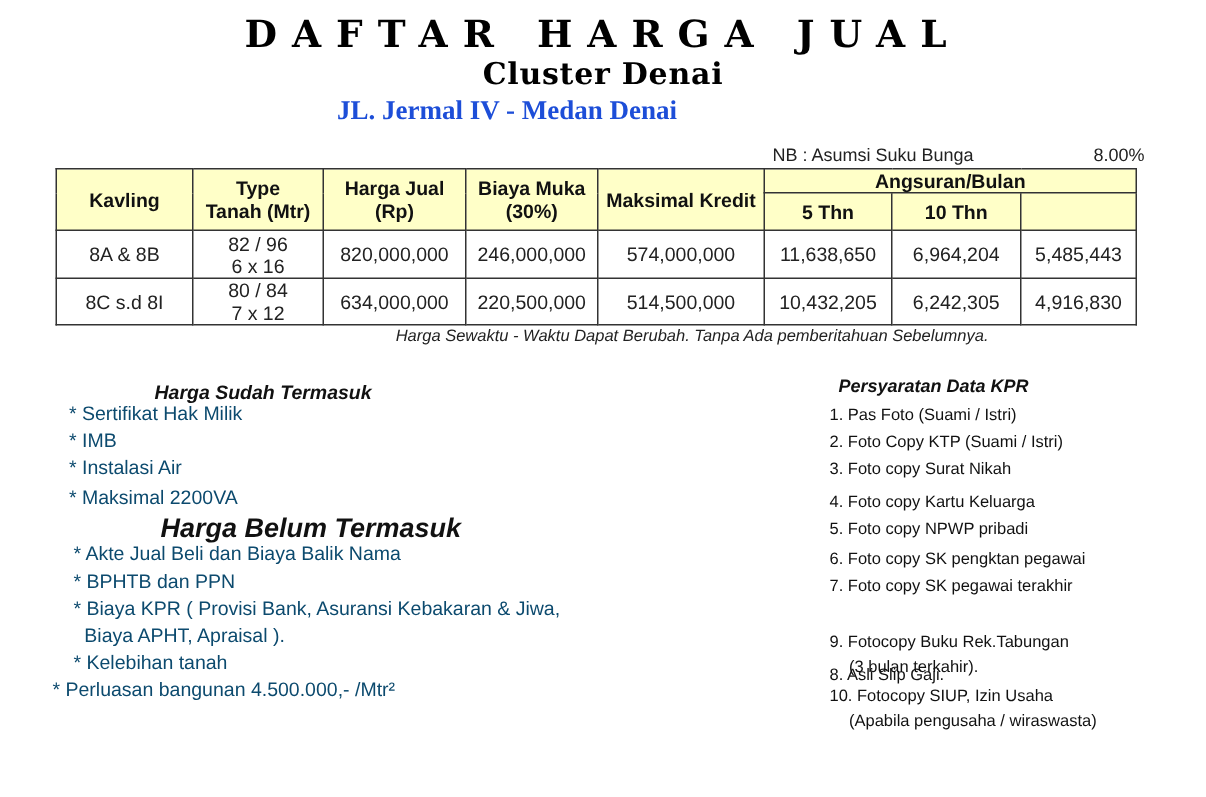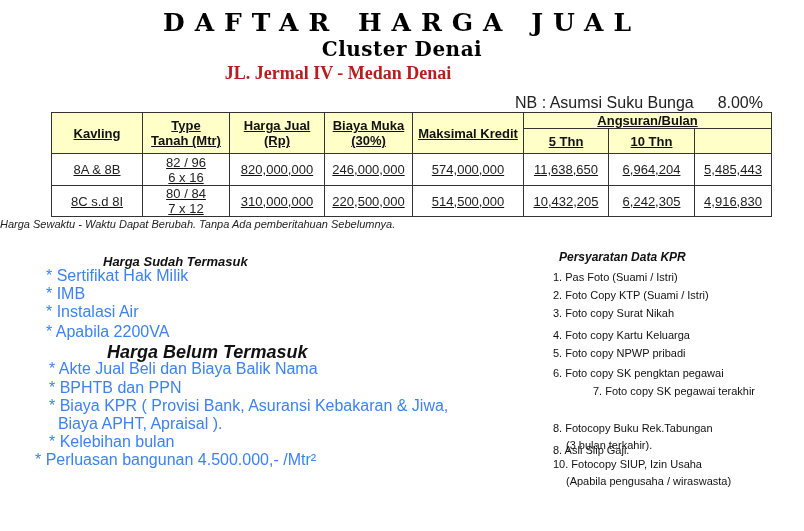--- a/index.html
+++ b/index.html
@@ -1,29 +1,29 @@
 <!DOCTYPE html>
 <html><head>
 <meta charset="utf-8">
 <style>
   html, body { margin:0; padding:0; background:#ffffff; }
   body { width:804px; height:531px; position:relative; overflow:hidden; color:#111; font-family:"Liberation Sans", sans-serif; }
   .abs { position:absolute; }
   .title1 { left:0; width:804px; top:8px; text-align:center; font-family:"DejaVu Serif", serif; font-weight:bold; font-size:25px; letter-spacing:10px; color:#000; line-height:30px; }
   .title2 { left:0; width:804px; top:37px; text-align:center; font-family:"DejaVu Serif", serif; font-weight:bold; font-size:20px; letter-spacing:0.5px; color:#000; line-height:24px; }
-  .title3 { left:0; width:676px; top:62px; text-align:center; font-family:"Liberation Serif", serif; font-weight:bold; font-size:18px; color:#b91c1c; line-height:22px; }
-  .nb { top:96px; left:515px; width:248px; font-size:16px; color:#222; line-height:14px; }
+  .title3 { left:0; width:676px; top:62px; text-align:center; font-family:"Liberation Serif", serif; font-weight:bold; font-size:18px; color:#1d4ed8; line-height:22px; }
+  .nb { top:96px; left:515px; width:248px; font-size:12px; color:#222; line-height:14px; }
   .nb .rate { position:absolute; right:0; top:0; }
-  table.price { position:absolute; left:51px; top:112px; border-collapse:collapse; font-size:13px;text-decoration:underline; }
+  table.price { position:absolute; left:37px; top:112px; border-collapse:collapse; font-size:13px; }
   table.price td, table.price th { border:1px solid #333; text-align:center; padding:0; }
   table.price th { background:#ffffc8; font-weight:bold; font-size:13px; line-height:15px; }
   table.price td { line-height:15px; color:#222; }
-  .note { top:218px; left:0; width:659px; text-align:left; font-style:italic; font-size:11px; color:#222; }
+  .note { top:218px; left:0; width:659px; text-align:right; font-style:italic; font-size:11px; color:#222; }
   .sec-h { font-style:italic; font-weight:bold; font-size:13px; color:#111; }
-  .item { font-size:16px; color:#3b82f6; line-height:15px; white-space:nowrap; }
+  .item { font-size:13px; color:#0c4a6e; line-height:15px; white-space:nowrap; }
   .req-h { font-style:italic; font-weight:bold; font-size:12px; color:#111; }
   .req { font-size:11px; color:#111; line-height:14px; white-space:nowrap; }
 </style>
 </head>
 <body>
 
 <div class="abs title1">DAFTAR HARGA JUAL</div>
 <div class="abs title2">Cluster Denai</div>
 <div class="abs title3">JL. Jermal IV - Medan Denai</div>
 
@@ -78,51 +78,51 @@
     <td>11,638,650</td>
     <td>6,964,204</td>
     <td>5,485,443</td>
   </tr>
   <tr style="height:31px">
     <td>8C s.d 8I</td>
     <td>
       <div>80 / 84</div>
       <div>7 x 12</div>
     </td>
-    <td>310,000,000</td>
+    <td>634,000,000</td>
     <td>220,500,000</td>
     <td>514,500,000</td>
     <td>10,432,205</td>
     <td>6,242,305</td>
     <td>4,916,830</td>
   </tr>
 </tbody>
   </table>
 
 <div class="abs note">Harga Sewaktu - Waktu Dapat Berubah. Tanpa Ada pemberitahuan Sebelumnya.</div>
 
 <div class="abs sec-h" style="left:103px; top:254px;">Harga Sudah Termasuk</div>
 <div class="abs item" style="left:46px; top:268px;">* Sertifikat Hak Milik</div>
 <div class="abs item" style="left:46px; top:286px;">* IMB</div>
 <div class="abs item" style="left:46px; top:304px;">* Instalasi Air</div>
-<div class="abs item" style="left:46px; top:324px;">* Apabila 2200VA</div>
+<div class="abs item" style="left:46px; top:324px;">* Maksimal 2200VA</div>
 
 <div class="abs sec-h" style="left:107px; top:342px; font-size:18px;">Harga Belum Termasuk</div>
 <div class="abs item" style="left:49px; top:361px;">* Akte Jual Beli dan Biaya Balik Nama</div>
 <div class="abs item" style="left:49px; top:380px;">* BPHTB dan PPN</div>
 <div class="abs item" style="left:49px; top:398px;">* Biaya KPR ( Provisi Bank, Asuransi Kebakaran &amp; Jiwa,</div>
 <div class="abs item" style="left:49px; top:416px; white-space:pre;">  Biaya APHT, Apraisal ).</div>
-<div class="abs item" style="left:49px; top:434px;">* Kelebihan bulan</div>
+<div class="abs item" style="left:49px; top:434px;">* Kelebihan tanah</div>
 <div class="abs item" style="left:35px; top:452px;">* Perluasan bangunan 4.500.000,- /Mtr²</div>
 
 <div class="abs req-h" style="left:559px; top:250px;">Persyaratan Data KPR</div>
 <div class="abs req" style="left:553px; top:270px;">1. Pas Foto (Suami / Istri)</div>
 <div class="abs req" style="left:553px; top:288px;">2. Foto Copy KTP (Suami / Istri)</div>
 <div class="abs req" style="left:553px; top:306px;">3. Foto copy Surat Nikah</div>
 <div class="abs req" style="left:553px; top:328px;">4. Foto copy Kartu Keluarga</div>
 <div class="abs req" style="left:553px; top:346px;">5. Foto copy NPWP pribadi</div>
 <div class="abs req" style="left:553px; top:366px;">6. Foto copy SK pengktan pegawai</div>
-<div class="abs req" style="left:553px; top:384px;margin-left:40px;">7. Foto copy SK pegawai terakhir</div>
+<div class="abs req" style="left:553px; top:384px;">7. Foto copy SK pegawai terakhir</div>
 <div class="abs req" style="left:553px; top:404px;margin-top:39px;">8. Asli Slip Gaji.</div>
-<div class="abs req" style="left:553px; top:421px;">8. Fotocopy Buku Rek.Tabungan</div>
+<div class="abs req" style="left:553px; top:421px;">9. Fotocopy Buku Rek.Tabungan</div>
 <div class="abs req" style="left:566px; top:438px;">(3 bulan terkahir).</div>
 <div class="abs req" style="left:553px; top:457px;">10. Fotocopy SIUP, Izin Usaha</div>
 <div class="abs req" style="left:566px; top:474px;">(Apabila pengusaha / wiraswasta)</div>
 
 </body></html>

